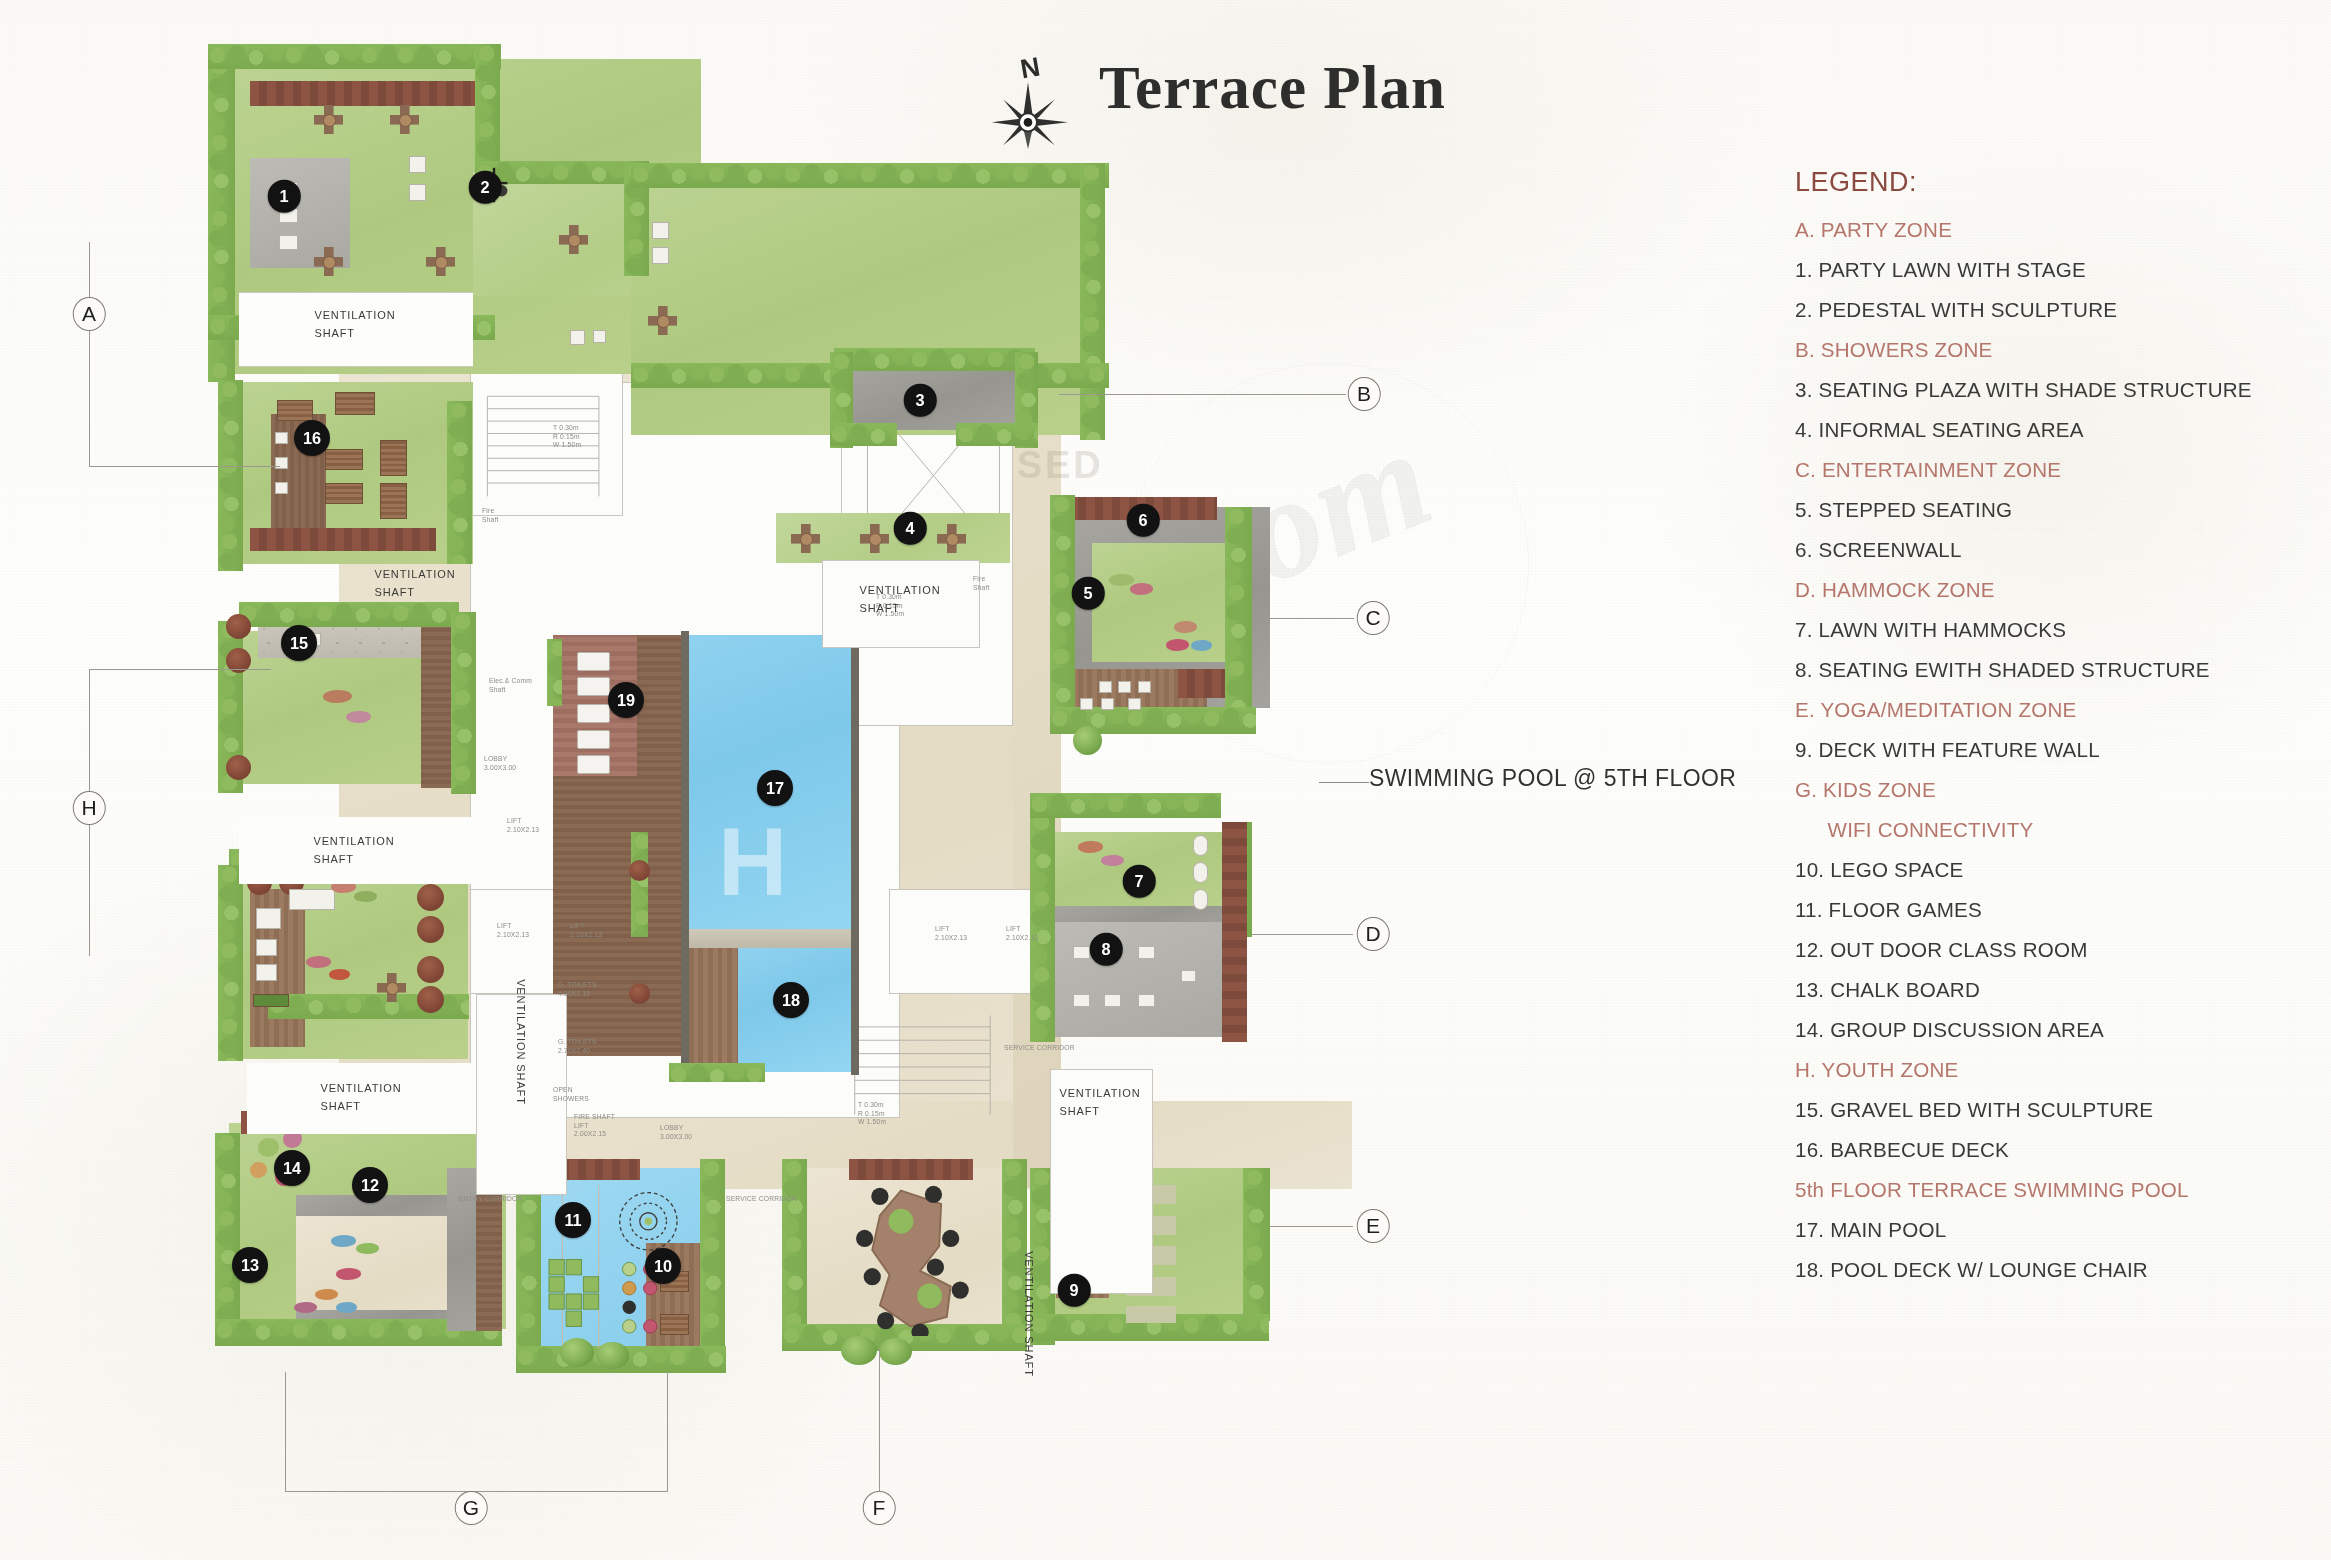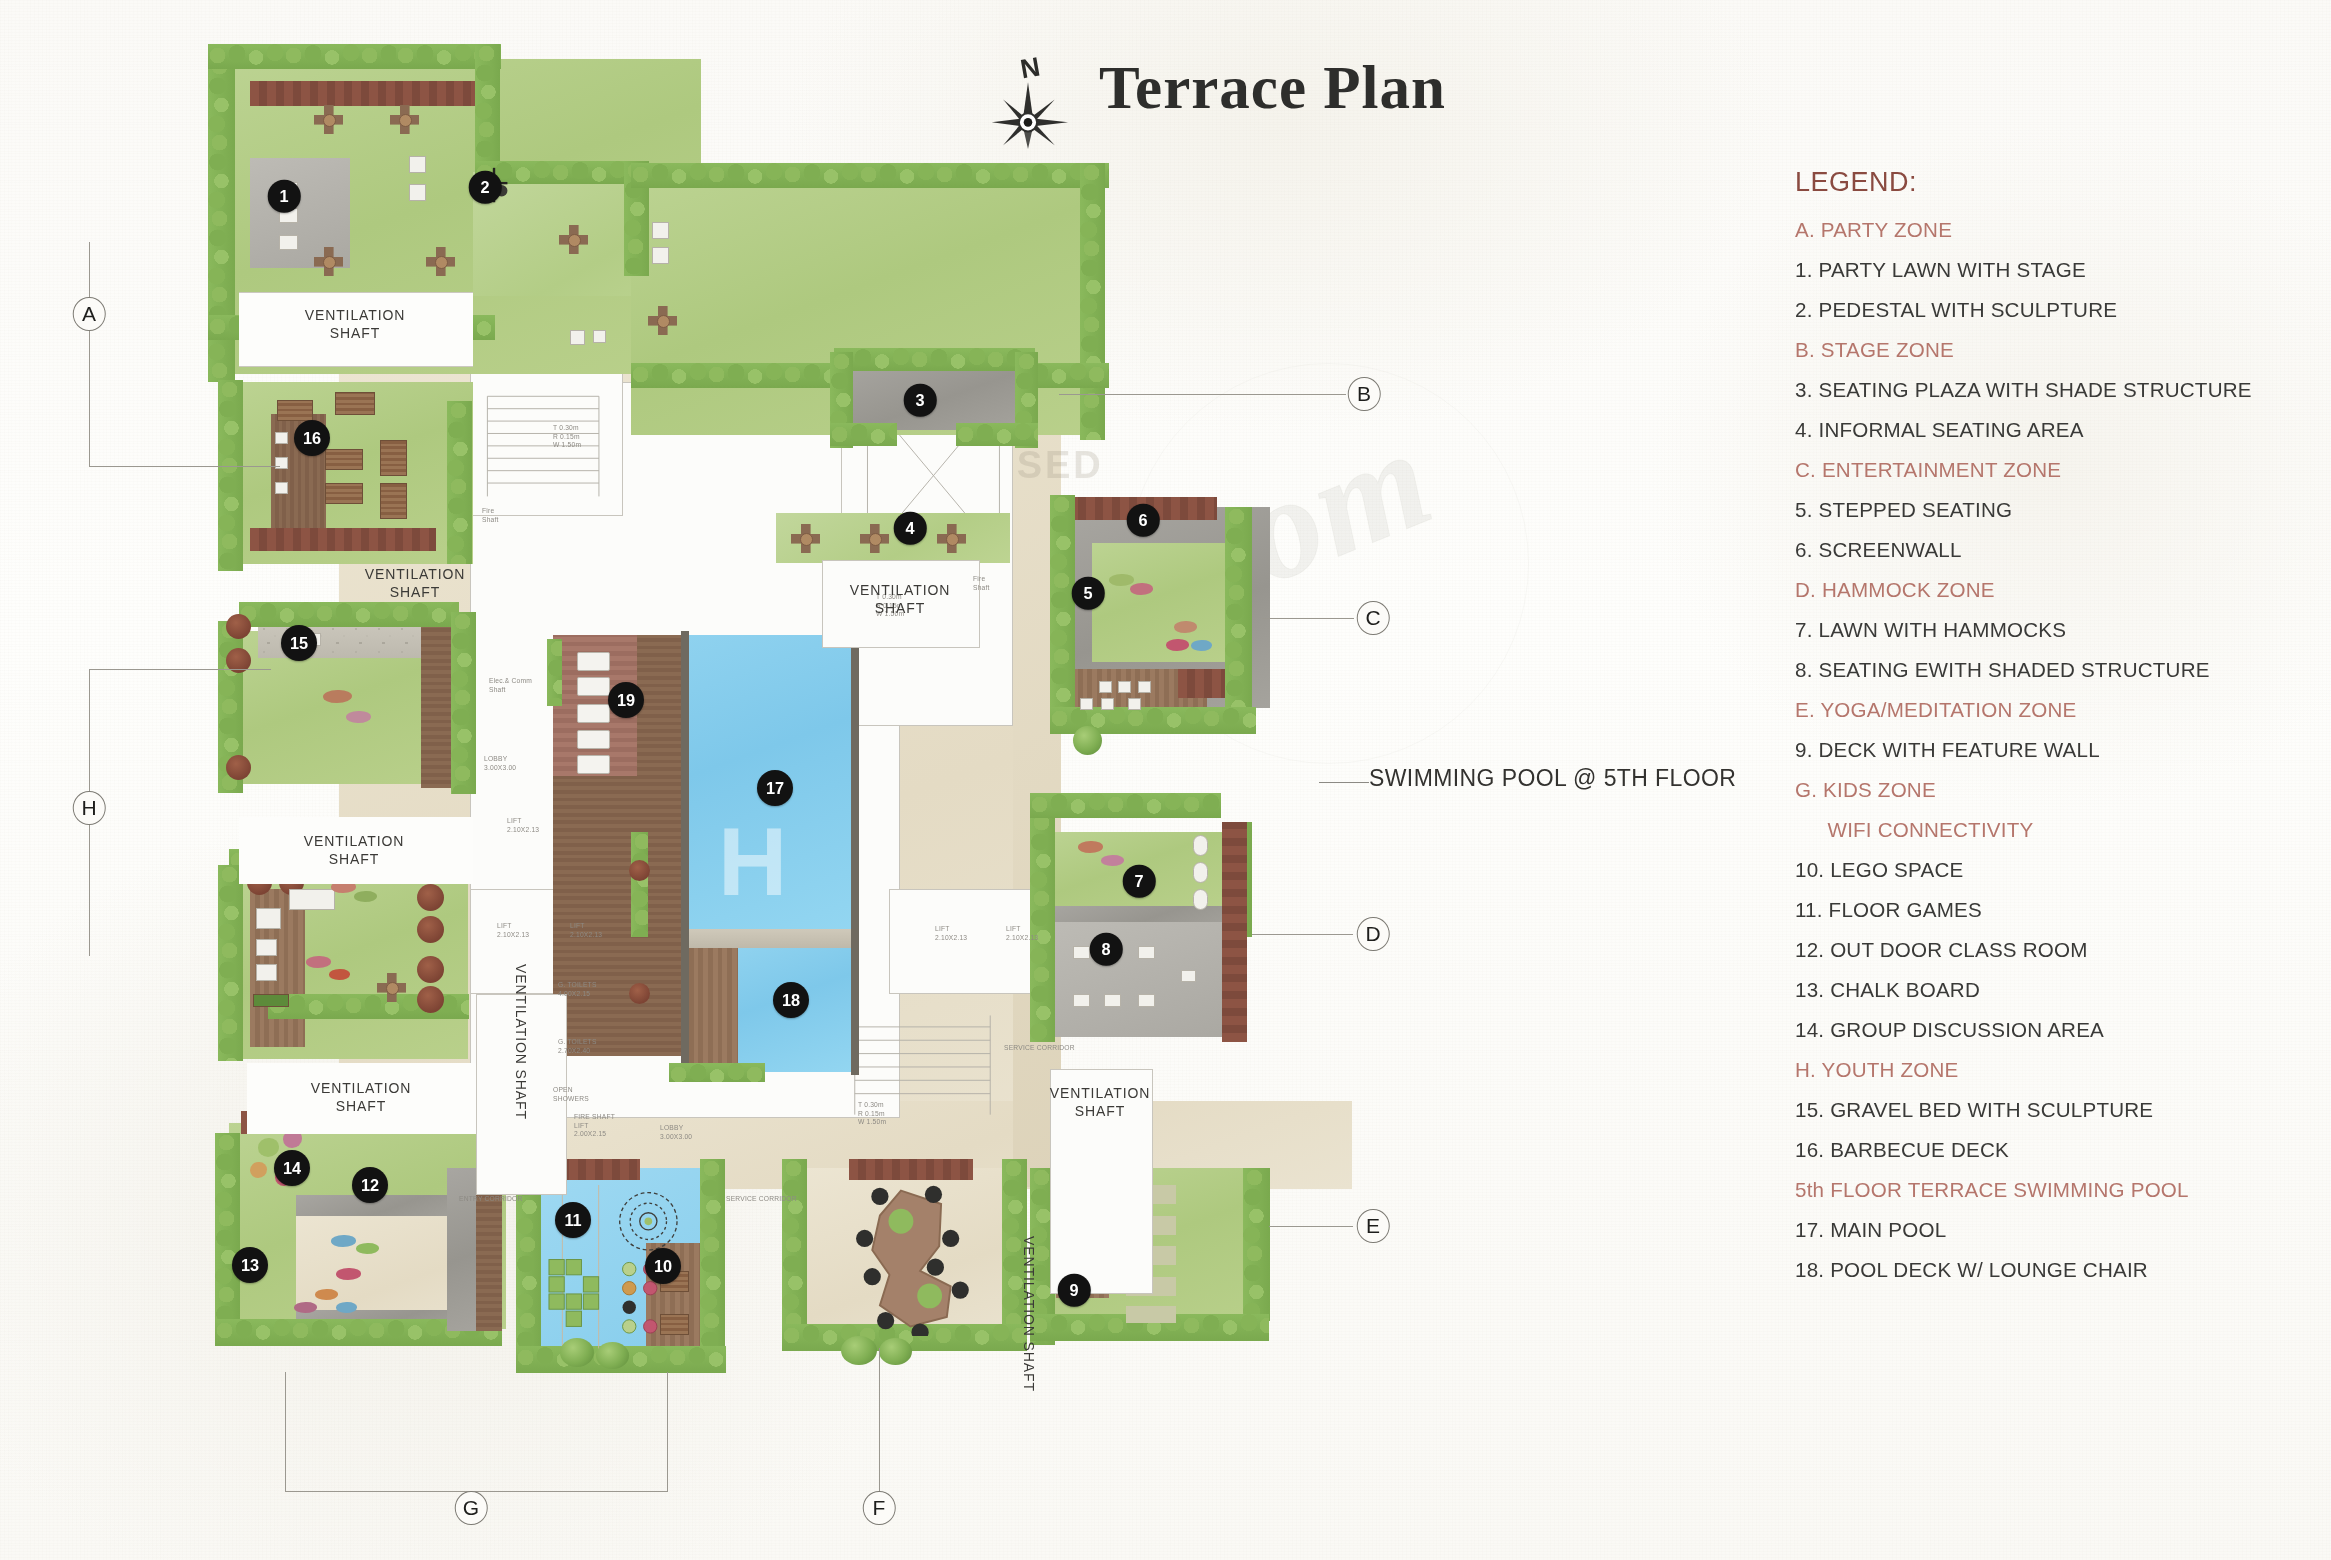--- a/index.html
+++ b/index.html
@@ -135,22 +135,22 @@
       radial-gradient(circle 12.4px at 11.5px 9.6px, #8fba5e 0 62%, transparent 64%),
       radial-gradient(circle 13.4px at 9.6px 29px, #7fae52 0 62%, transparent 64%),
       radial-gradient(circle 11.5px at 13.4px 48px, #98c268 0 62%, transparent 64%),
       radial-gradient(circle 13.4px at 8.6px 67px, #86b457 0 62%, transparent 64%),
       linear-gradient(90deg,#8ab95c,#7aa94e);
     background-size: 100% 76px, 100% 76px, 100% 76px, 100% 76px, 100% 100%;
     background-repeat: repeat-y;
   }
 
   .vs-label {
-    position: absolute; font-size: 14px; color: #3b3a37;
-    letter-spacing: 0.9px; text-align: center; line-height: 18px;
+    position: absolute; font-size: 11px; color: #3b3a37;
+    letter-spacing: 0.9px; text-align: left; line-height: 18px;
     transform: translate(-50%,-50%); white-space: pre-line; z-index: 20;
   }
   .vs-label.vert { writing-mode: vertical-rl; }
 
   .tinytext {
     position: absolute; font-size: 6.7px; color: #8d8a84;
     letter-spacing: 0.2px; line-height: 8.6px; white-space: pre-line;
   }
   .proposed {
     position: absolute; font-size: 38px; color: rgba(150,142,124,.22);
@@ -649,21 +649,21 @@
 
   <div class="pool-note-line"></div>
   <div class="pool-note">SWIMMING POOL @ 5TH FLOOR</div>
 
   <div class="legend">
     <div class="legend-title">LEGEND:</div>
     <div id="legend-list">
         <div class="legend-row zone">A. PARTY ZONE</div>
         <div class="legend-row">1. PARTY LAWN WITH  STAGE</div>
         <div class="legend-row">2. PEDESTAL WITH SCULPTURE</div>
-        <div class="legend-row zone">B. STAGE ZONE</div>
+        <div class="legend-row zone">B. SHOWERS ZONE</div>
         <div class="legend-row">3. SEATING PLAZA WITH SHADE STRUCTURE</div>
         <div class="legend-row">4. INFORMAL SEATING AREA</div>
         <div class="legend-row zone">C. ENTERTAINMENT ZONE</div>
         <div class="legend-row">5. STEPPED SEATING</div>
         <div class="legend-row">6. SCREENWALL</div>
         <div class="legend-row zone">D. HAMMOCK ZONE</div>
         <div class="legend-row">7. LAWN WITH HAMMOCKS</div>
         <div class="legend-row">8. SEATING EWITH SHADED STRUCTURE</div>
         <div class="legend-row zone">E. YOGA/MEDITATION ZONE</div>
         <div class="legend-row">9. DECK WITH FEATURE WALL</div>

